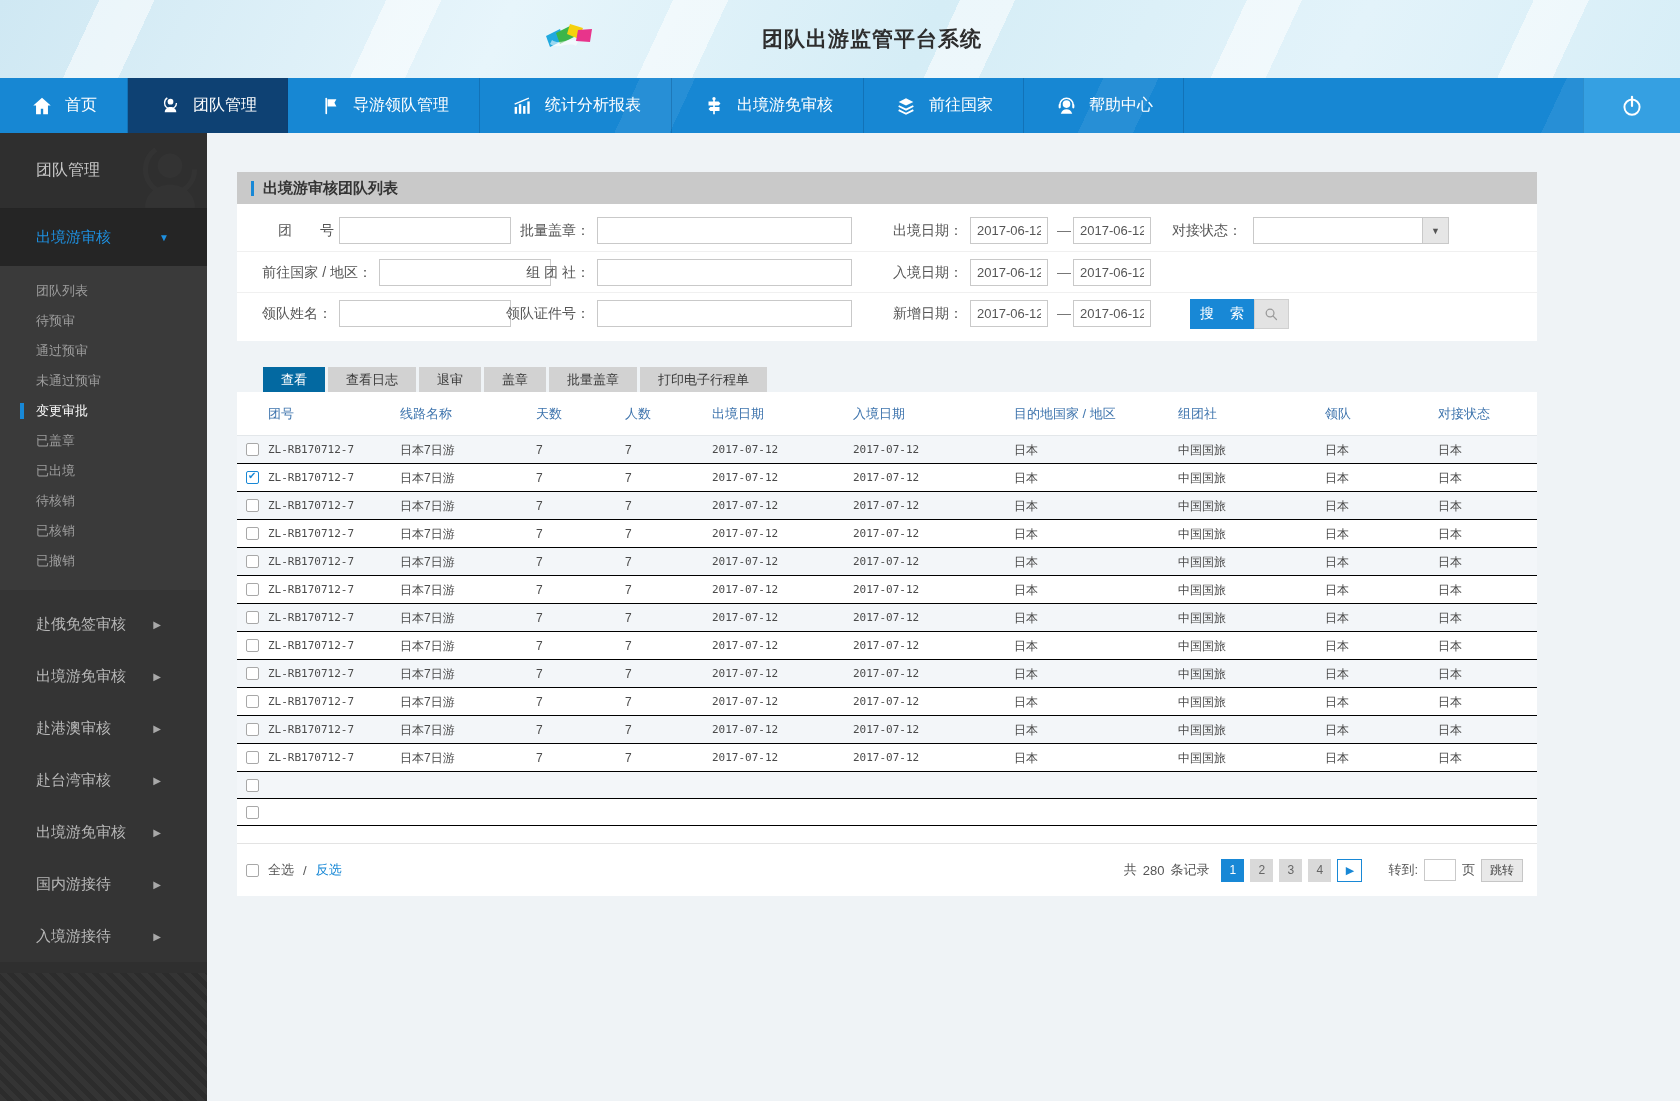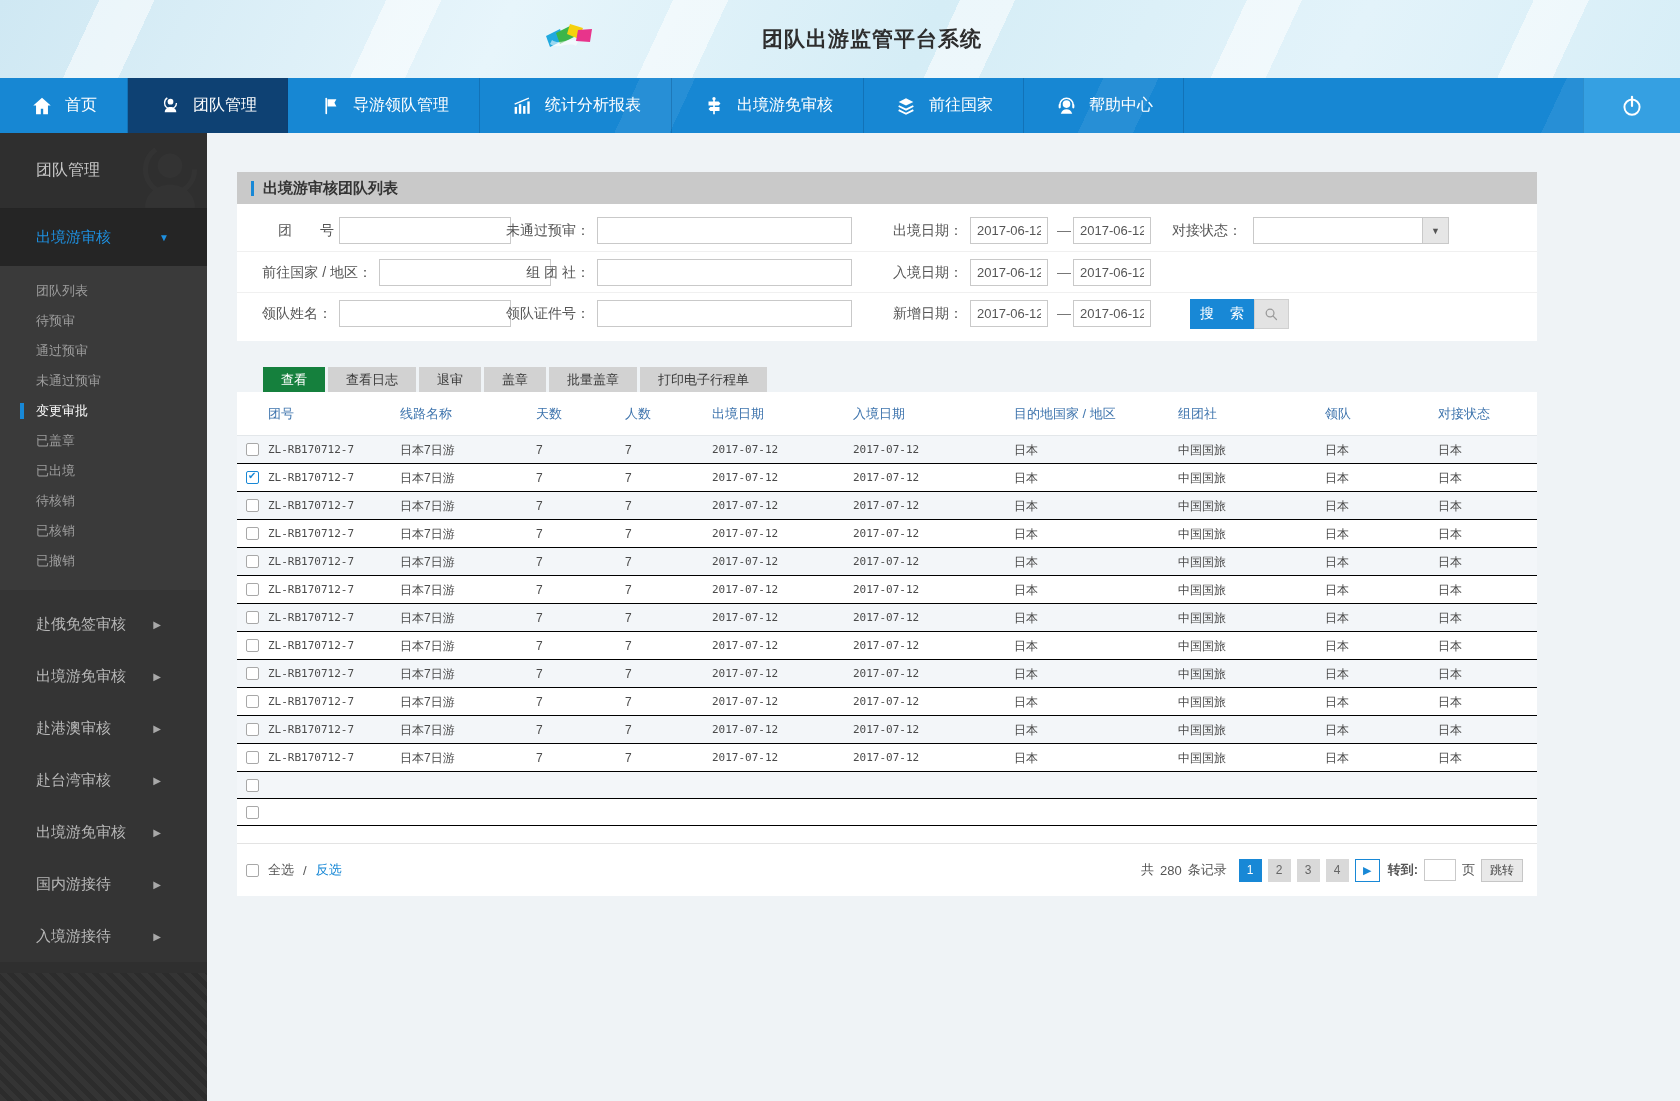--- a/index.html
+++ b/index.html
@@ -72,21 +72,21 @@
     display:flex; align-items:center; justify-content:center; font-size:9px; color:#555; cursor:pointer; }
   .btn-search { position:absolute; left:953px; top:6px; width:64px; height:30px; background:#1888d6;
     color:#fff; font-size:14px; border:none; letter-spacing:6px; padding-left:6px; cursor:pointer; font-family:inherit; }
   .btn-search-ic { position:absolute; left:1017px; top:6px; width:35px; height:30px; background:#e3e3e3;
     border:1px solid #d0d0d0; display:flex; align-items:center; justify-content:center; cursor:pointer; }
 
   
   .tabs { margin-top:26px; display:flex; gap:3px; padding-left:26px; }
   .tab { height:25px; line-height:25px; padding:0 18px; background:#d2d2d2; color:#3a3a3a;
     font-size:13px; cursor:pointer; white-space:nowrap; }
-  .tab.active { background:#15803d; color:#fff; }
+  .tab.active { background:#0369a1; color:#fff; }
 
   
   .table-wrap { background:#fff; }
   .trh { display:flex; height:44px; line-height:44px; border-bottom:1px solid #e3e7ea; }
   .trh .th { font-size:13px; color:#3e74ad; overflow:hidden; white-space:nowrap; }
   .tr { display:flex; height:28px; line-height:28px; border-bottom:1px solid #000000; background:#fff; }
   .tr.alt { background:#f3f6f9; }
   .td { font-size:12px; color:#4a4a4a; overflow:hidden; white-space:nowrap; }
   .td.mono { font-family:"DejaVu Sans Mono",monospace; font-size:11px; }
   .cbox { display:flex; align-items:center; padding-left:9px; }
@@ -101,21 +101,21 @@
   .tfooter { height:53px; border-top:1px solid #e3e3e3; display:flex; align-items:center;
     justify-content:space-between; background:#fff; padding:0 14px 0 9px; }
   .tf-left { display:flex; align-items:center; gap:9px; font-size:13px; color:#555; }
   .tf-left .lnk { color:#1888d6; cursor:pointer; }
   .tf-right { display:flex; align-items:center; gap:6px; font-size:13px; color:#555; }
   .pg { min-width:23px; height:23px; line-height:23px; text-align:center; background:#d9d9d9;
     color:#666; font-size:12px; cursor:pointer; padding:0 4px; }
   .pg.active { background:#1888d6; color:#fff; }
   .pg-next { width:25px; height:23px; background:#fff; border:1px solid #1888d6; color:#1888d6;
     display:flex; align-items:center; justify-content:center; font-size:11px; cursor:pointer; }
-  .goto-lab { margin-left:2px;font-weight:bold; }
+  .goto-lab { margin-left:20px; }
   .goto-inp { width:32px; height:22px; border:1px solid #c9c9c9; font-size:12px; padding:0 3px; }
   .btn-jump { height:23px; padding:0 8px; background:#e9e9e9; border:1px solid #c6c6c6;
     font-size:12px; color:#444; cursor:pointer; font-family:inherit; }
 </style>
 </head>
 <body>
 
 <div class="top-header">
   <div class="brand">
     <svg class="logo-svg" width="62" height="38" viewBox="0 0 62 38">
@@ -279,21 +279,21 @@
     <div class="panel-title">
       <div class="pt-accent"></div>
       <span class="pt-text">出境游审核团队列表</span>
     </div>
 
     <div class="search-form">
 
       <div class="f-row">
         <span class="f-lab" style="left:16px;width:95px;">团　　号：</span>
         <input class="f-inp" style="left: 102px; width: 172px;">
-        <span class="f-lab" style="left:250px;width:103px;">未通过预审：</span>
+        <span class="f-lab" style="left:250px;width:103px;">批量盖章：</span>
         <input class="f-inp" style="left: 360px; width: 255px;">
         <span class="f-lab" style="left:600px;width:126px;">出境日期：</span>
         <input class="f-inp f-date" style="left: 733px; width: 78px;" value="2017-06-12">
         <span class="f-dash" style="left:816px;width:22px;">—</span>
         <input class="f-inp f-date" style="left: 836px; width: 78px;" value="2017-06-12">
         <span class="f-lab" style="left:895px;width:110px;">对接状态：</span>
         <div class="f-select" style="left:1016px;width:196px;">
           <span class="sel-val"></span>
           <span class="sel-caret">▼</span>
         </div>

